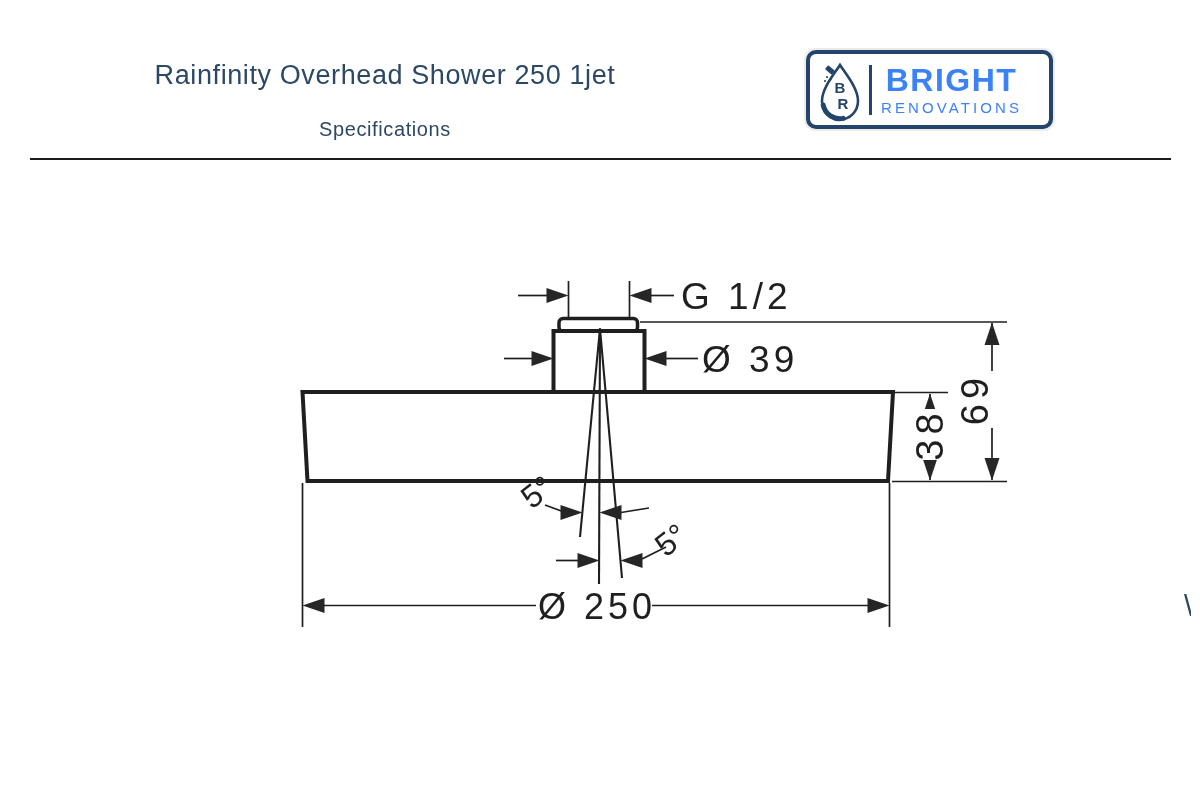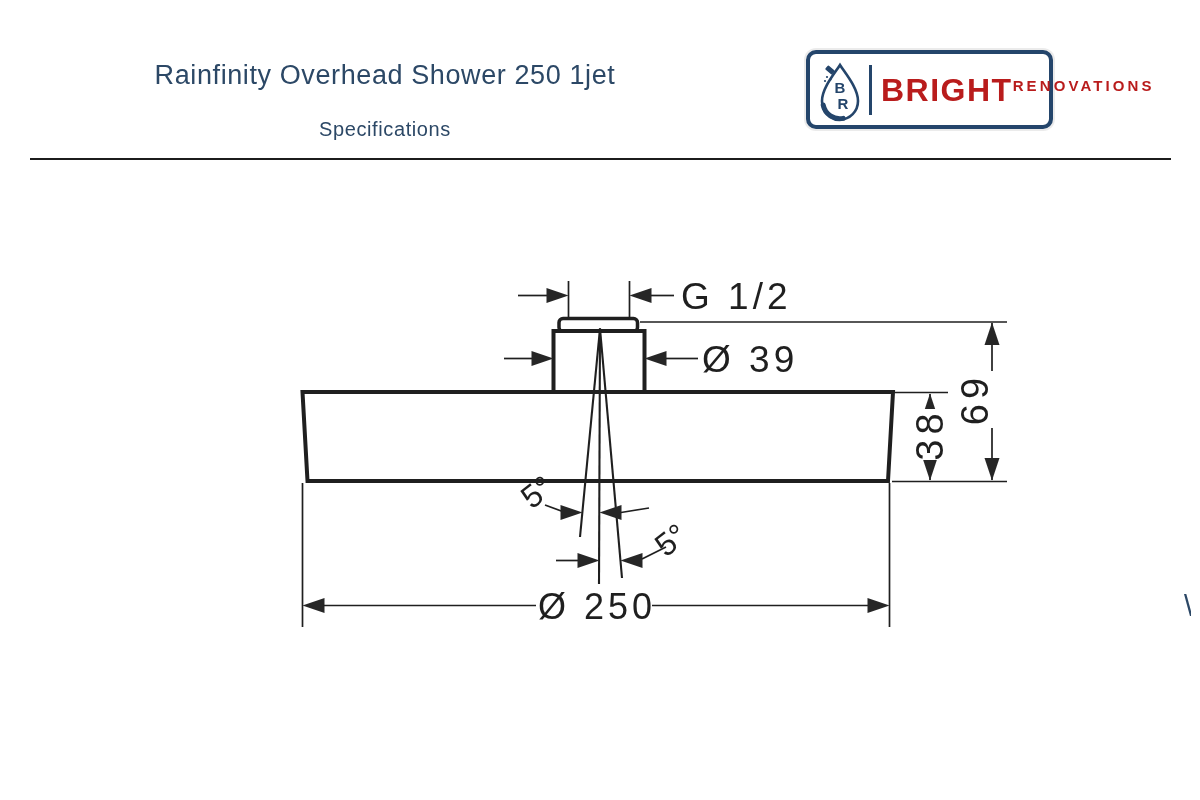--- a/index.html
+++ b/index.html
@@ -11,23 +11,23 @@
   .title-line1{font-size:27px;letter-spacing:0.6px;}
   .title-line2{font-size:20px;letter-spacing:0.6px;margin-top:27px;}
   .header-rule{position:absolute;left:30px;top:158px;width:1141px;height:2px;background:#1c1c1c;}
 
   
   .logo{position:absolute;left:806px;top:50px;width:247px;height:79px;background:#fff;
         border:4px solid #24456b;border-radius:10px;box-shadow:0 0 0 2px #ebebeb;
         display:flex;align-items:center;padding:0 8px 0 6px;box-sizing:border-box;}
   .logo-icon{flex:0 0 auto;width:48px;height:62px;margin-top:2px;}
   .logo-divider{flex:0 0 auto;width:3px;height:50px;background:#24456b;margin:0 9px 0 5px;}
-  .logo-text{display:flex;flex-direction:row;line-height:1;color:#b91c1c;}
+  .logo-text{display:flex;flex-direction:column;line-height:1;color:#3b82f6;align-items:center;}
   .brand-top{font-size:32px;font-weight:700;letter-spacing:1.5px;}
-  .brand-bottom{font-size:15px;font-weight:700;letter-spacing:3.1px;margin-top:4px;}
+  .brand-bottom{font-size:15px;font-weight:400;letter-spacing:3.1px;margin-top:4px;}
 
   
   .drawing-svg{position:absolute;left:0;top:0;}
   .dim-text{font-family:"Liberation Sans",sans-serif;fill:#1f1f1f;}
 </style>
 </head>
 <body>
 
 <div class="page">
 

